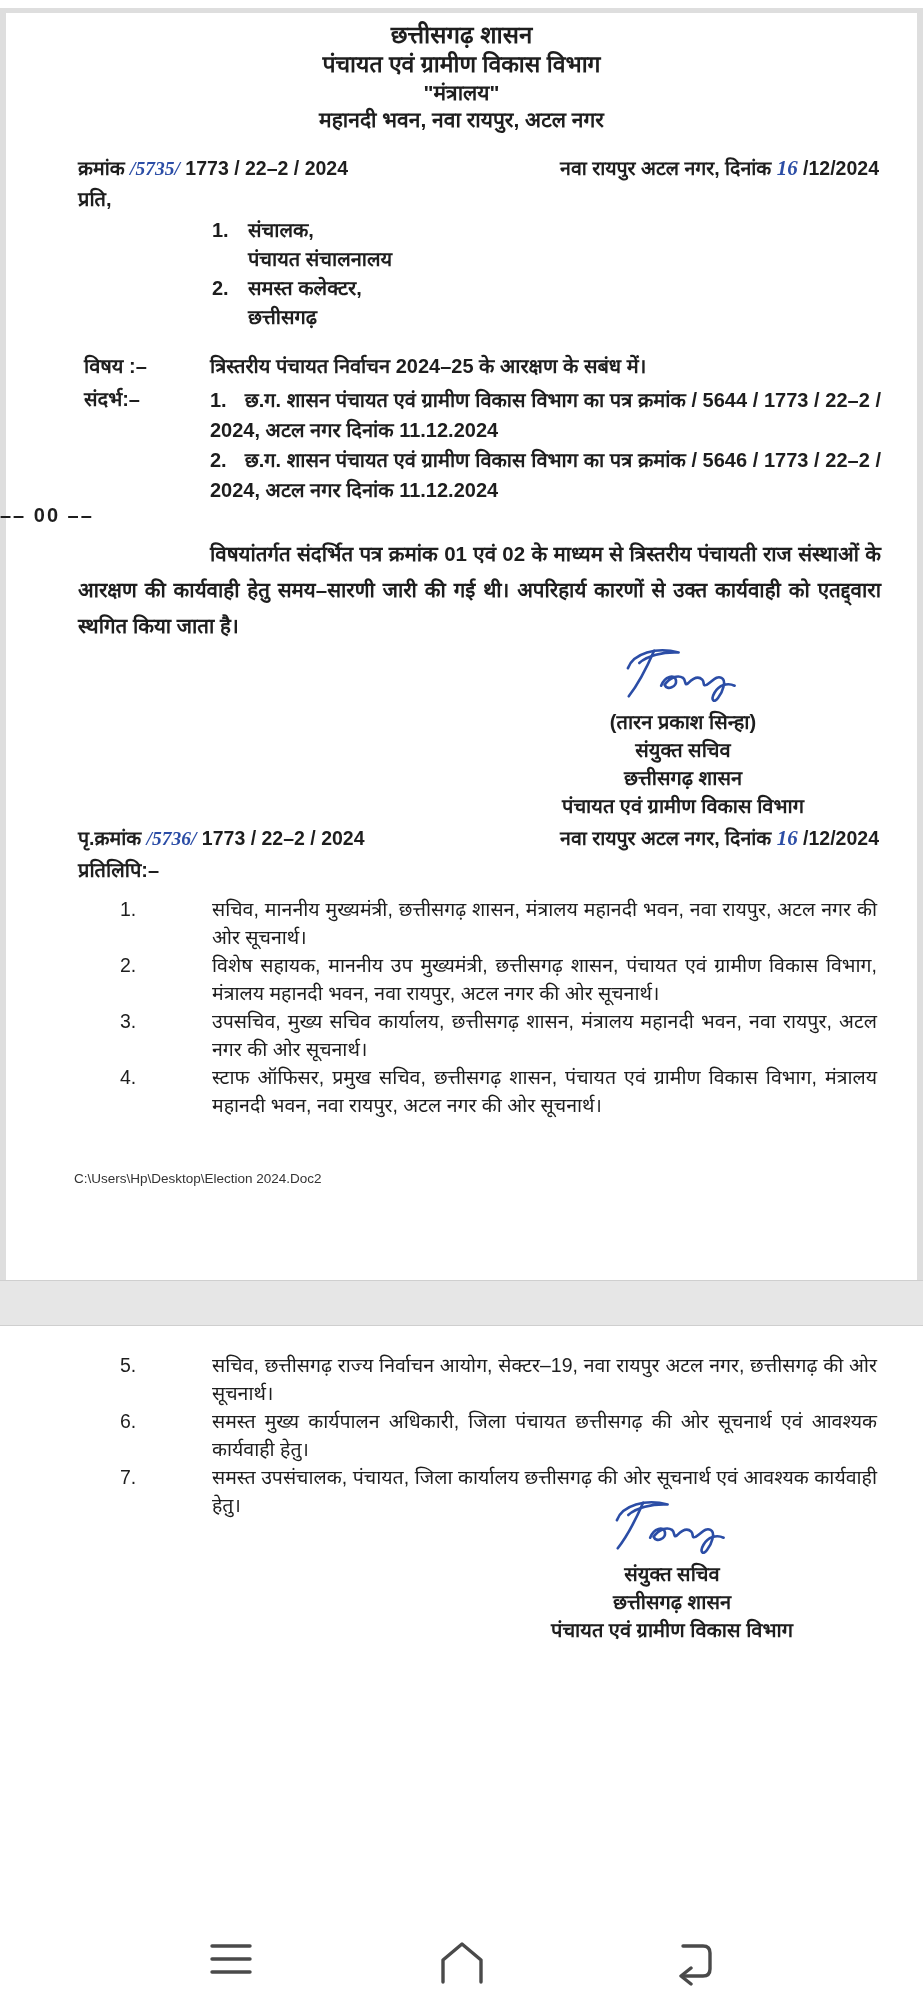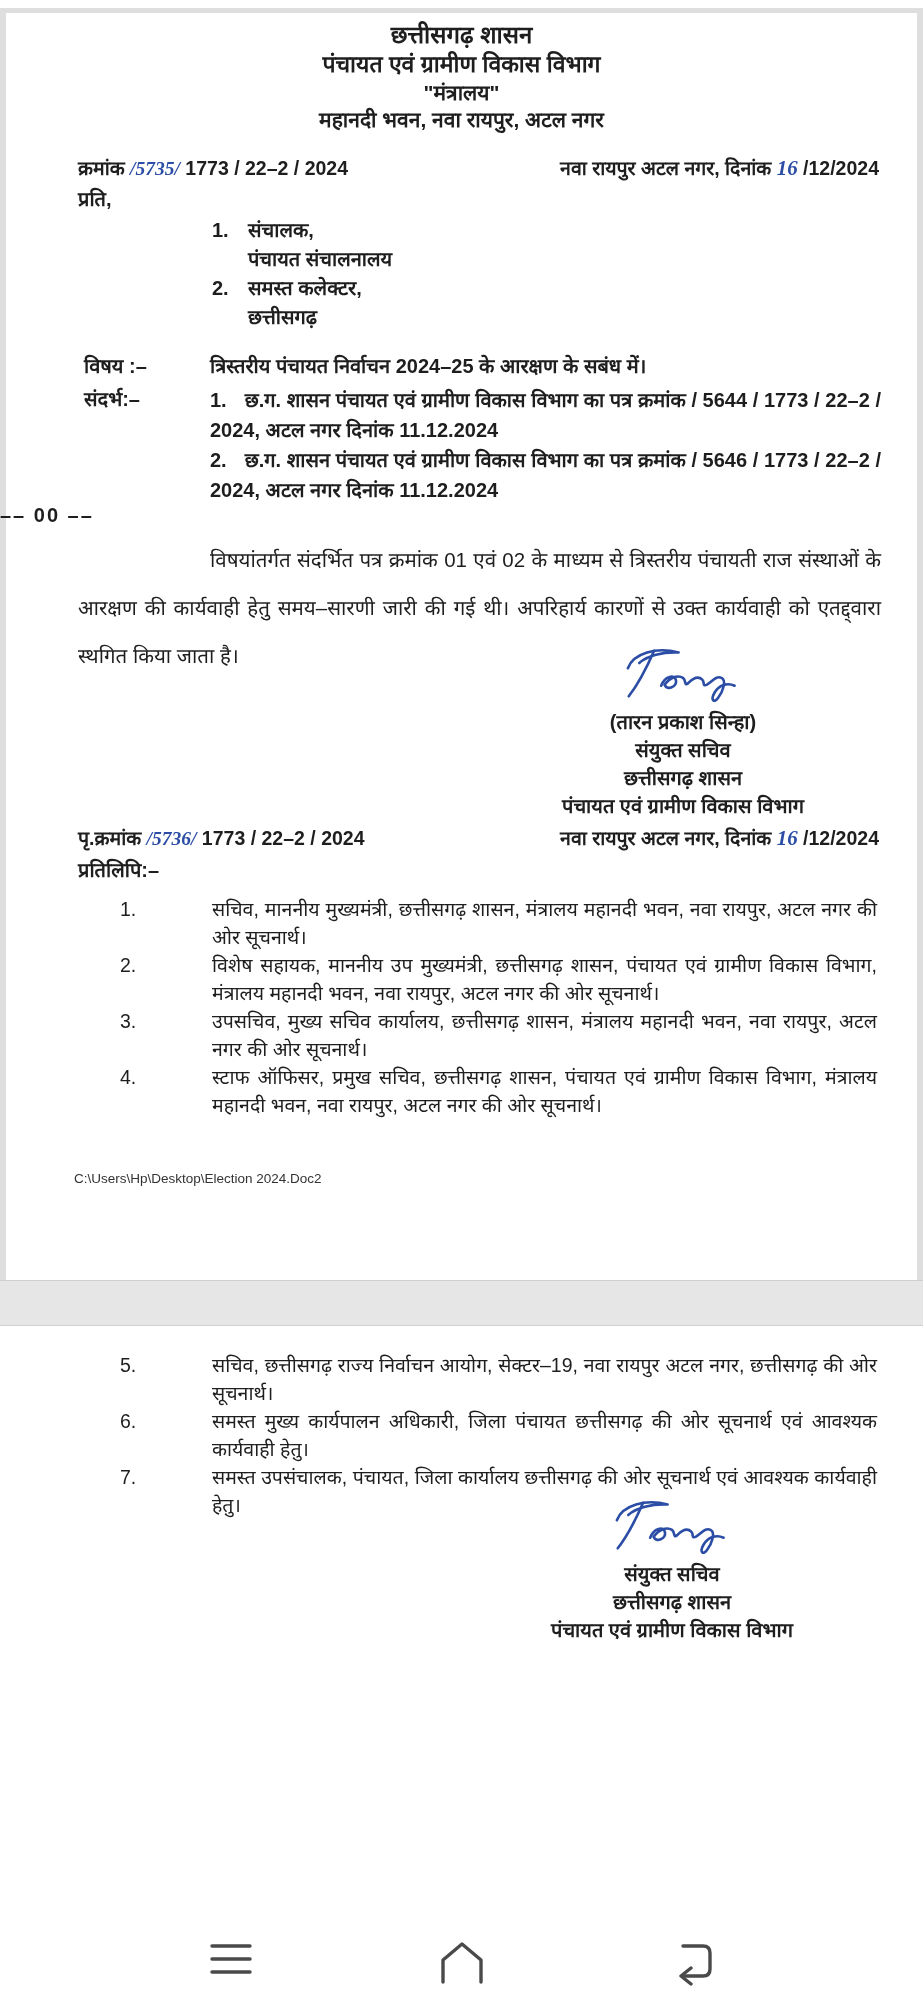--- a/index.html
+++ b/index.html
@@ -32,22 +32,22 @@
   .to-label{position:absolute;top:177px;left:78px;font-size:20px;font-weight:600;}
   .recipients{position:absolute;top:208px;left:212px;right:60px;font-size:20px;font-weight:600;line-height:29px;}
   .rcpt .num{display:inline-block;width:36px;}
   .rcpt .l2{padding-left:36px;}
   .side-label{position:absolute;left:84px;font-size:20px;font-weight:600;}
   .subject-text{position:absolute;top:344px;left:210px;right:44px;font-size:20px;font-weight:600;}
   .refs{position:absolute;top:377px;left:210px;right:42px;font-size:20px;font-weight:600;line-height:30px;}
   .ref-item{text-align:justify;}
   .ref-item .num{margin-right:18px;}
   .separator{position:absolute;top:496px;left:0;right:0;font-size:20px;font-weight:700;letter-spacing:2px;}
-  .body-par{position:absolute;top:528px;left:78px;right:42px;font-size:20.5px;font-weight:400;
-            line-height:48px;text-align:justify;text-indent:132px;}
+  .body-par{position:absolute;top:528px;left:78px;right:42px;font-size:20.5px;font-weight:700;
+            line-height:36px;text-align:justify;text-indent:132px;}
   .sig-block{position:absolute;text-align:center;}
   .sig-block .script{display:block;margin:0 auto -4px auto;}
   .sig1{top:634px;right:40px;width:400px;font-size:20px;font-weight:600;line-height:28px;}
   .sig2{top:168px;right:56px;width:390px;font-size:20px;font-weight:600;line-height:28px;}
   .copy-label{position:absolute;top:848px;left:78px;font-size:20px;font-weight:600;}
   .copies{position:absolute;left:120px;right:46px;font-size:19.5px;font-weight:500;line-height:27.5px;}
   .copies.p1{top:888px;}
   .copies.p2{top:26px;}
   .copy-item{padding-left:92px;text-indent:-92px;text-align:justify;margin-bottom:1px;}
   .copy-item .num{display:inline-block;width:92px;text-indent:0;}

